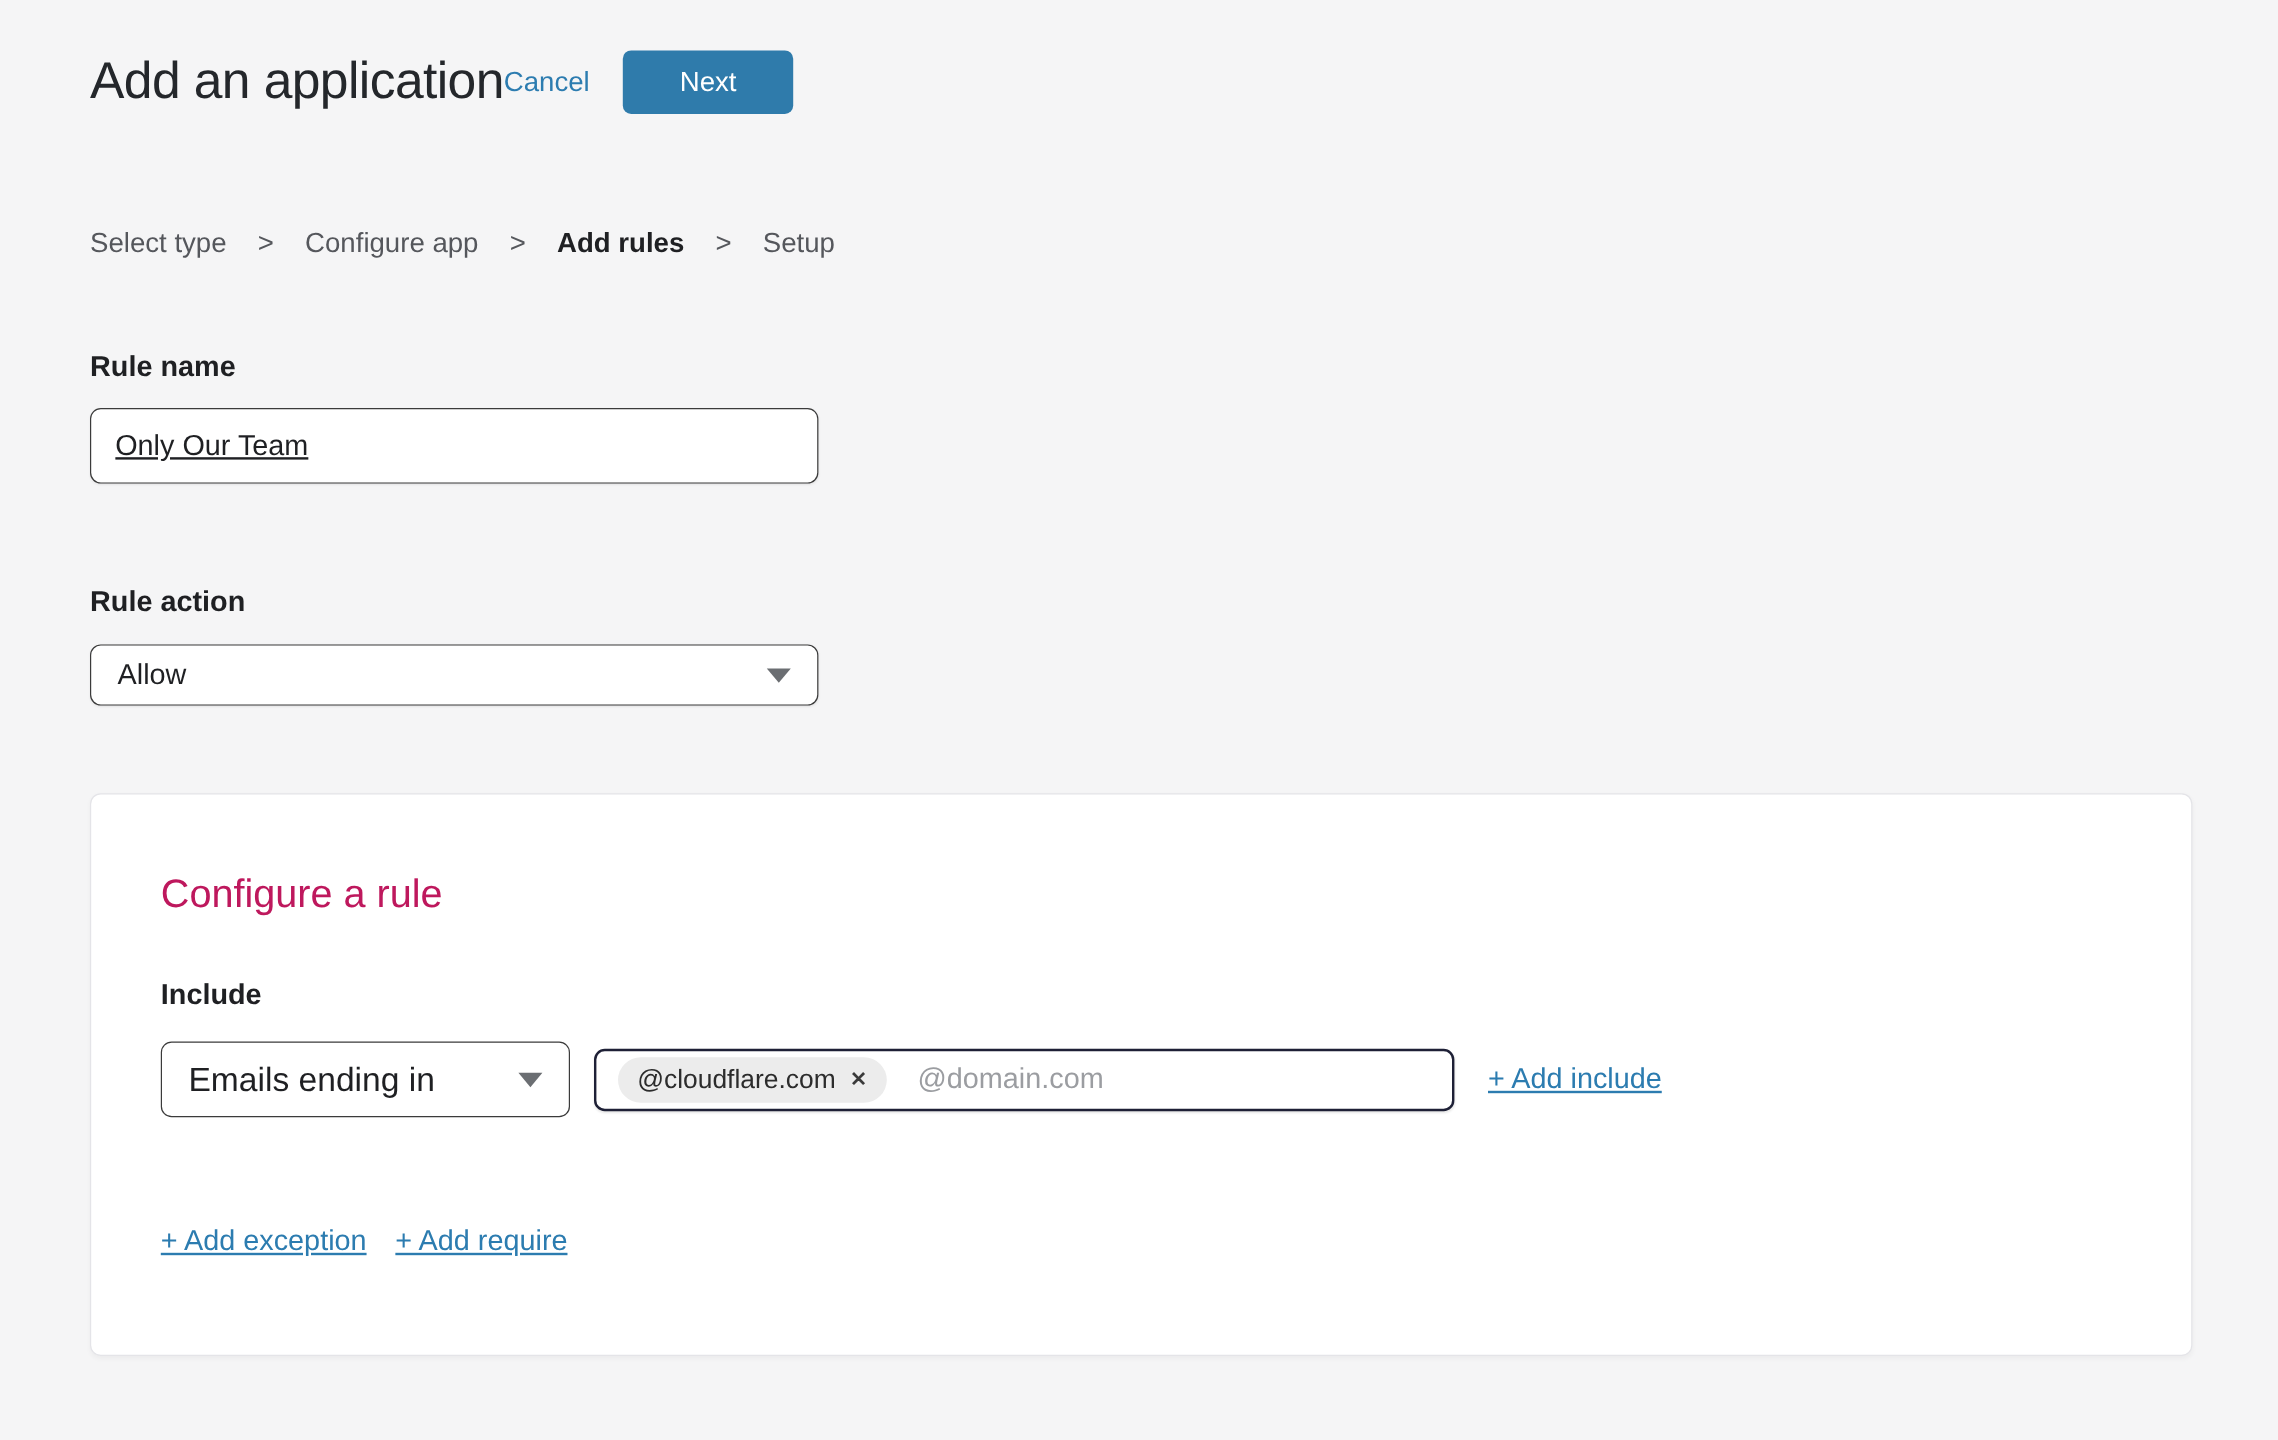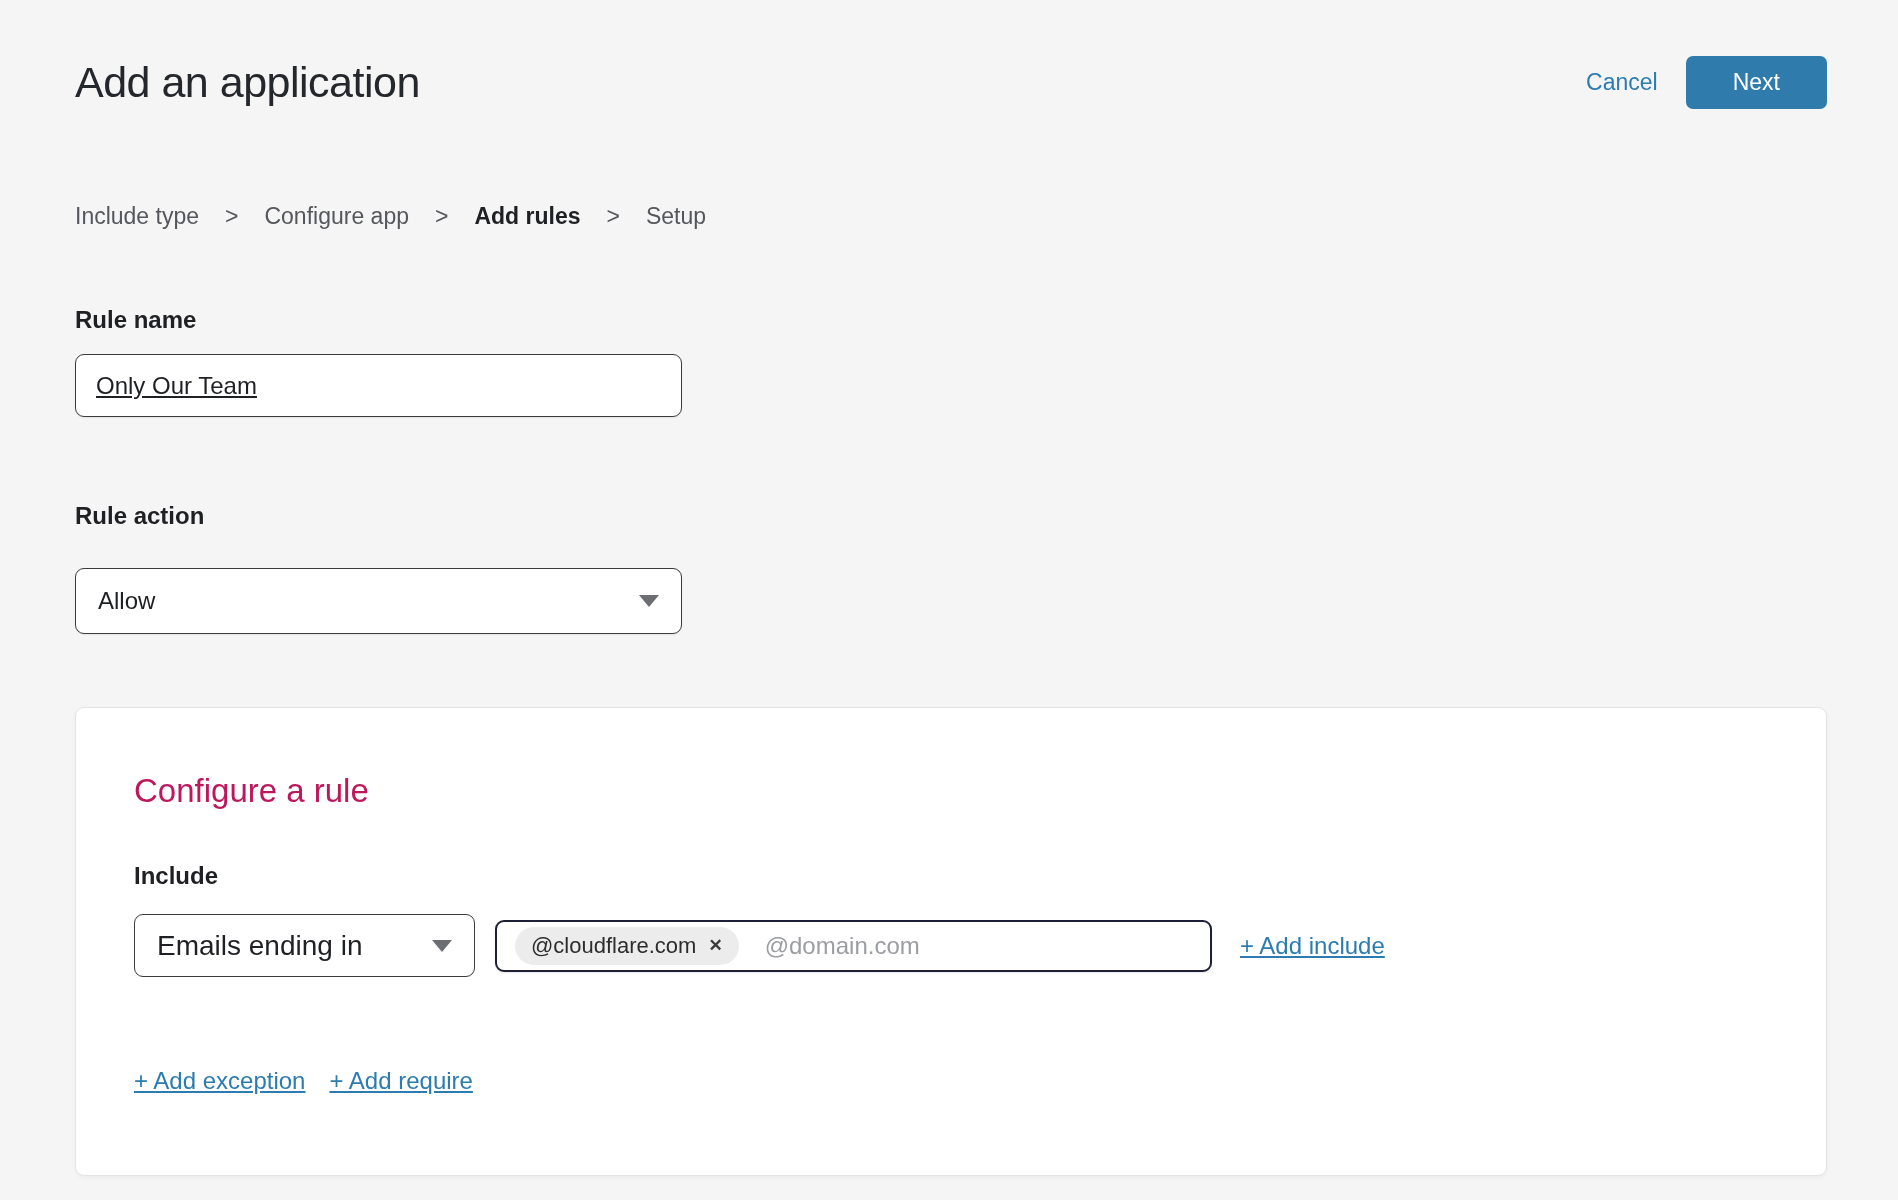--- a/index.html
+++ b/index.html
@@ -7,23 +7,23 @@
   body {
     background: #f5f5f6;
     font-family: "Liberation Sans", sans-serif;
     color: #1f2023;
     overflow: hidden;
   }
   .page { padding: 0 71px 0 75px; }
 
   
   .header {
-    margin-top: 56px;
-    display: flex;
-    justify-content: space-between;
+    margin-top: 42px;
+    display: flex;
+    justify-content: flex-start;
     align-items: center;
   }
   .page-title {
     font-size: 43px;
     font-weight: 400;
     letter-spacing: -0.5px;
     color: #24272b;
   }
   .header-actions { display: flex; align-items: center; gap: 28px; }
   .cancel-link {
@@ -74,23 +74,23 @@
     font-size: 24px;
     font-family: "Liberation Sans", sans-serif;
     color: #1f2023;
     padding: 0 20px;
     box-shadow: 0 1px 2px rgba(0,0,0,0.07);
     display: block;
     text-decoration: underline;
   }
   .rule-action-section { margin-top: 87px; }
   .select-box {
-    margin-top: 40px;
+    margin-top: 23px;
     width: 607px;
-    height: 66px;
+    height: 51px;
     border: 1.5px solid #3b3b3b;
     border-radius: 9px;
     background: #ffffff;
     display: flex;
     align-items: center;
     justify-content: space-between;
     padding: 0 22px;
     font-size: 24px;
     color: #1f2023;
     cursor: pointer;
@@ -200,21 +200,21 @@
 
   <div class="header">
     <h1 class="page-title">Add an application</h1>
     <div class="header-actions">
       <a class="cancel-link">Cancel</a>
       <button class="next-button">Next</button>
     </div>
   </div>
 
   <nav class="breadcrumb">
-    <span class="crumb">Include type</span>
+    <span class="crumb">Select type</span>
     <span class="sep">&gt;</span>
     <span class="crumb">Configure app</span>
     <span class="sep">&gt;</span>
     <span class="crumb active">Add rules</span>
     <span class="sep">&gt;</span>
     <span class="crumb">Setup</span>
   </nav>
 
   <section class="rule-name-section">
     <label class="field-label">Rule name</label>

